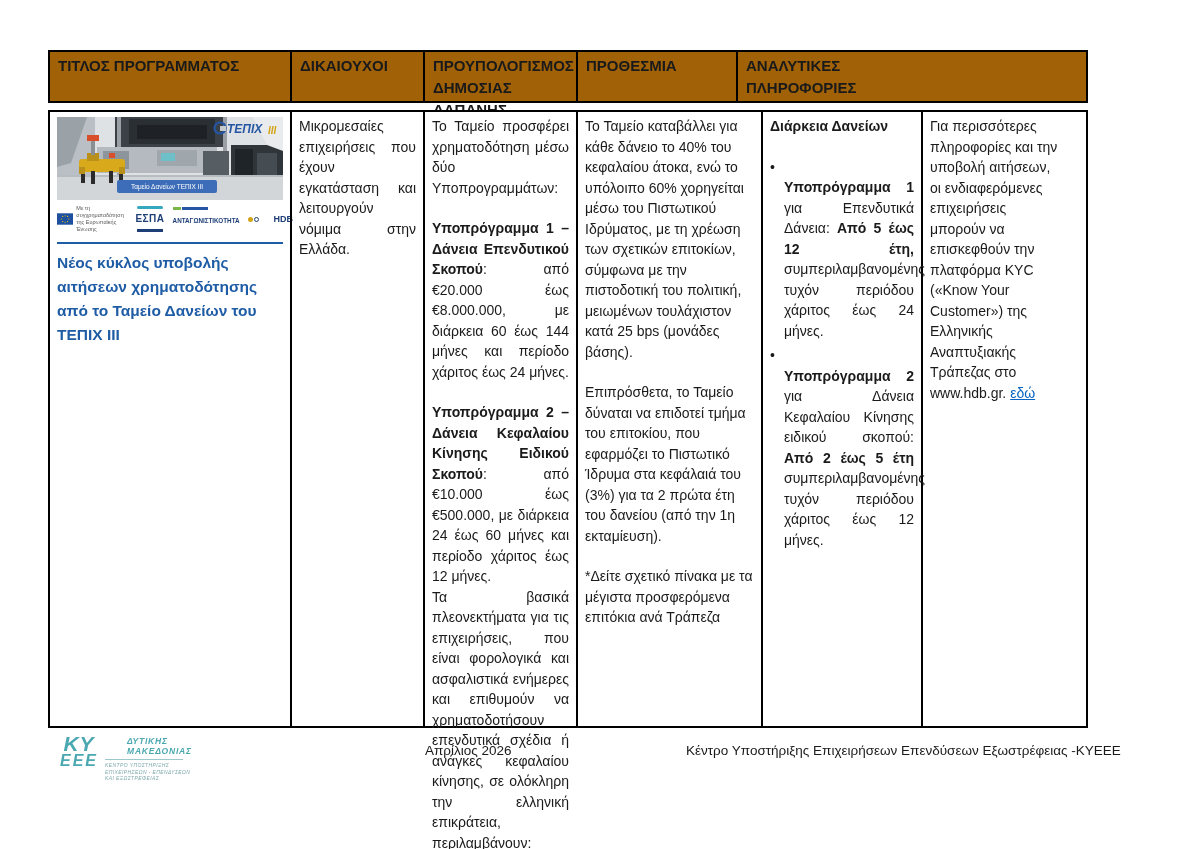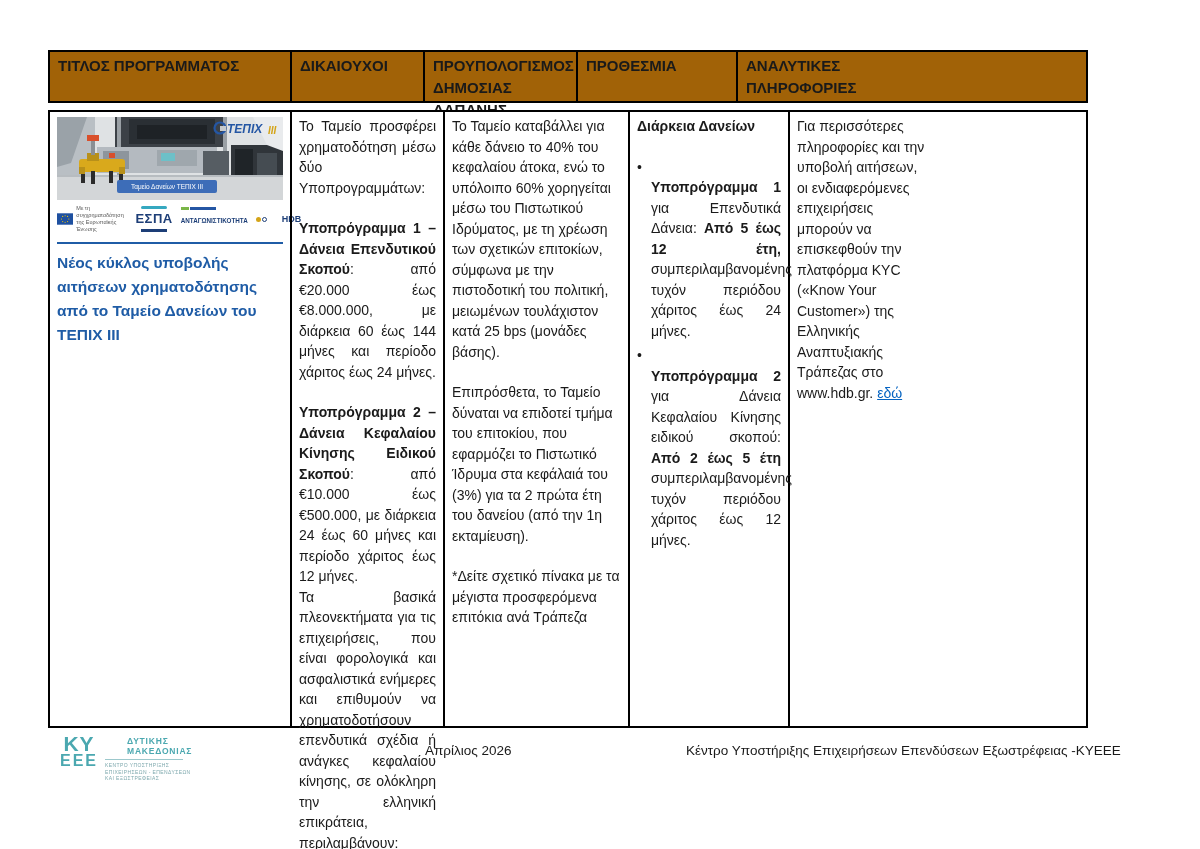--- a/index.html
+++ b/index.html
@@ -31,21 +31,21 @@
   b, .bold { font-weight:bold; }
 
   
   .photo-wrap { width:226px; margin-top:1px; }
   .photo-wrap svg { display:block; }
   .logos { display:flex; align-items:center; gap:8px; margin-top:6px; height:26px; }
   .eu-block { display:flex; align-items:center; gap:3px; }
   .eu-text { font-size:5.5px; line-height:1.25; color:#555; }
   .espa-logo { display:flex; flex-direction:column; align-items:center; }
   .espa-wave { width:26px; height:3px; background:#35A8C0; border-radius:2px; }
-  .espa-word { font-size:13px; font-weight:bold; color:#1D3E77; letter-spacing:0.5px; }
+  .espa-word { font-size:10px; font-weight:bold; color:#1D3E77; letter-spacing:0.5px; }
   .espa-bar { width:26px; height:3px; background:#1D3E77; }
   .comp-logo { display:flex; flex-direction:column; }
   .comp-bars { display:flex; gap:1px; margin-bottom:1px; }
   .comp-bar-g { width:8px; height:3px; background:#7AB648; }
   .comp-bar-b { width:26px; height:3px; background:#2456A4; }
   .comp-word { font-size:6.3px; font-weight:bold; color:#1D3E77; }
   .hdb-logo { display:flex; align-items:center; gap:15px; }
   .hdb-dots { display:flex; gap:1px; }
   .hdb-dot1 { width:5px; height:5px; border-radius:50%; background:#D4A418; }
   .hdb-dot2 { width:5px; height:5px; border-radius:50%; border:1.5px solid #1D3E77; }
@@ -55,21 +55,21 @@
 
   
   .li { position:relative; padding-left:14px; text-align:justify; }
   .li .dot { position:absolute; left:0; top:0; }
   .tab { display:inline-block; width:42px; }
 
   
   .link { color:#0563C1; text-decoration:underline; cursor:pointer; }
 
   
-  .f-logo { position:absolute; left:60px; top:735px; display:flex; gap:7px; align-items:flex-start; }
+  .f-logo { position:absolute; left:60px; top:735px; display:flex; gap:7px; align-items:flex-start;font-style:italic; }
   .ky-mark { color:#4BA8B0; font-weight:bold; text-align:center; }
   .ky-top { font-size:21px; line-height:18px; letter-spacing:1px; }
   .ky-bottom { font-size:16px; line-height:15px; letter-spacing:2px; }
   .f-region { padding-top:1px; }
   .f-region-name { color:#4BA8B0; font-weight:bold; font-size:8.5px; line-height:10px; letter-spacing:0.8px;margin-left:22px; }
   .f-region-div { width:78px; border-top:1px solid #9CC8CC; margin:3px 0 2px 0; }
   .f-region-sub { color:#7FA9AE; font-size:5px; line-height:6.5px; letter-spacing:0.4px; }
   .f-date { position:absolute; left:425px; top:743px; font-size:13.5px; }
   .f-credit { position:absolute; left:686px; top:743px; font-size:13.5px; }
 </style>
@@ -178,20 +178,23 @@
               <div class="hdb-dot2"></div>
             </div>
           <div class="hdb-word">HDB</div>
         </div>
       </div>
 
       <div class="rule"></div>
       <div class="prog-title">Νέος κύκλος υποβολής αιτήσεων χρηματοδότησης από το Ταμείο Δανείων του ΤΕΠΙΧ III</div>
     </div>
 
+    <div class="bcell c2">
+      <div class="just">Μικρομεσαίες επιχειρήσεις που έχουν εγκατάσταση και λειτουργούν νόμιμα στην Ελλάδα.</div>
+    </div>
 
     <div class="bcell c3">
       <div class="just">Το Ταμείο προσφέρει χρηματοδότηση μέσω δύο Υποπρογραμμάτων:</div>
       <div class="sp"></div>
       <div class="just"><b>Υποπρόγραμμα 1 – Δάνεια Επενδυτικού Σκοπού</b><span>: από €20.000 έως €8.000.000, με διάρκεια 60 έως 144 μήνες και περίοδο χάριτος έως 24 μήνες.</span></div>
       <div class="sp"></div>
       <div class="just"><b>Υποπρόγραμμα 2 – Δάνεια Κεφαλαίου Κίνησης Ειδικού Σκοπού</b><span>: από €10.000 έως €500.000, με διάρκεια 24 έως 60 μήνες και περίοδο χάριτος έως 12 μήνες.</span></div>
       <div class="just">Τα βασικά πλεονεκτήματα για τις επιχειρήσεις, που είναι φορολογικά και ασφαλιστικά ενήμερες και επιθυμούν να χρηματοδοτήσουν επενδυτικά σχέδια ή ανάγκες κεφαλαίου κίνησης, σε ολόκληρη την ελληνική επικράτεια, περιλαμβάνουν:</div>
       <div class="sp"></div>
       <div class="li">

